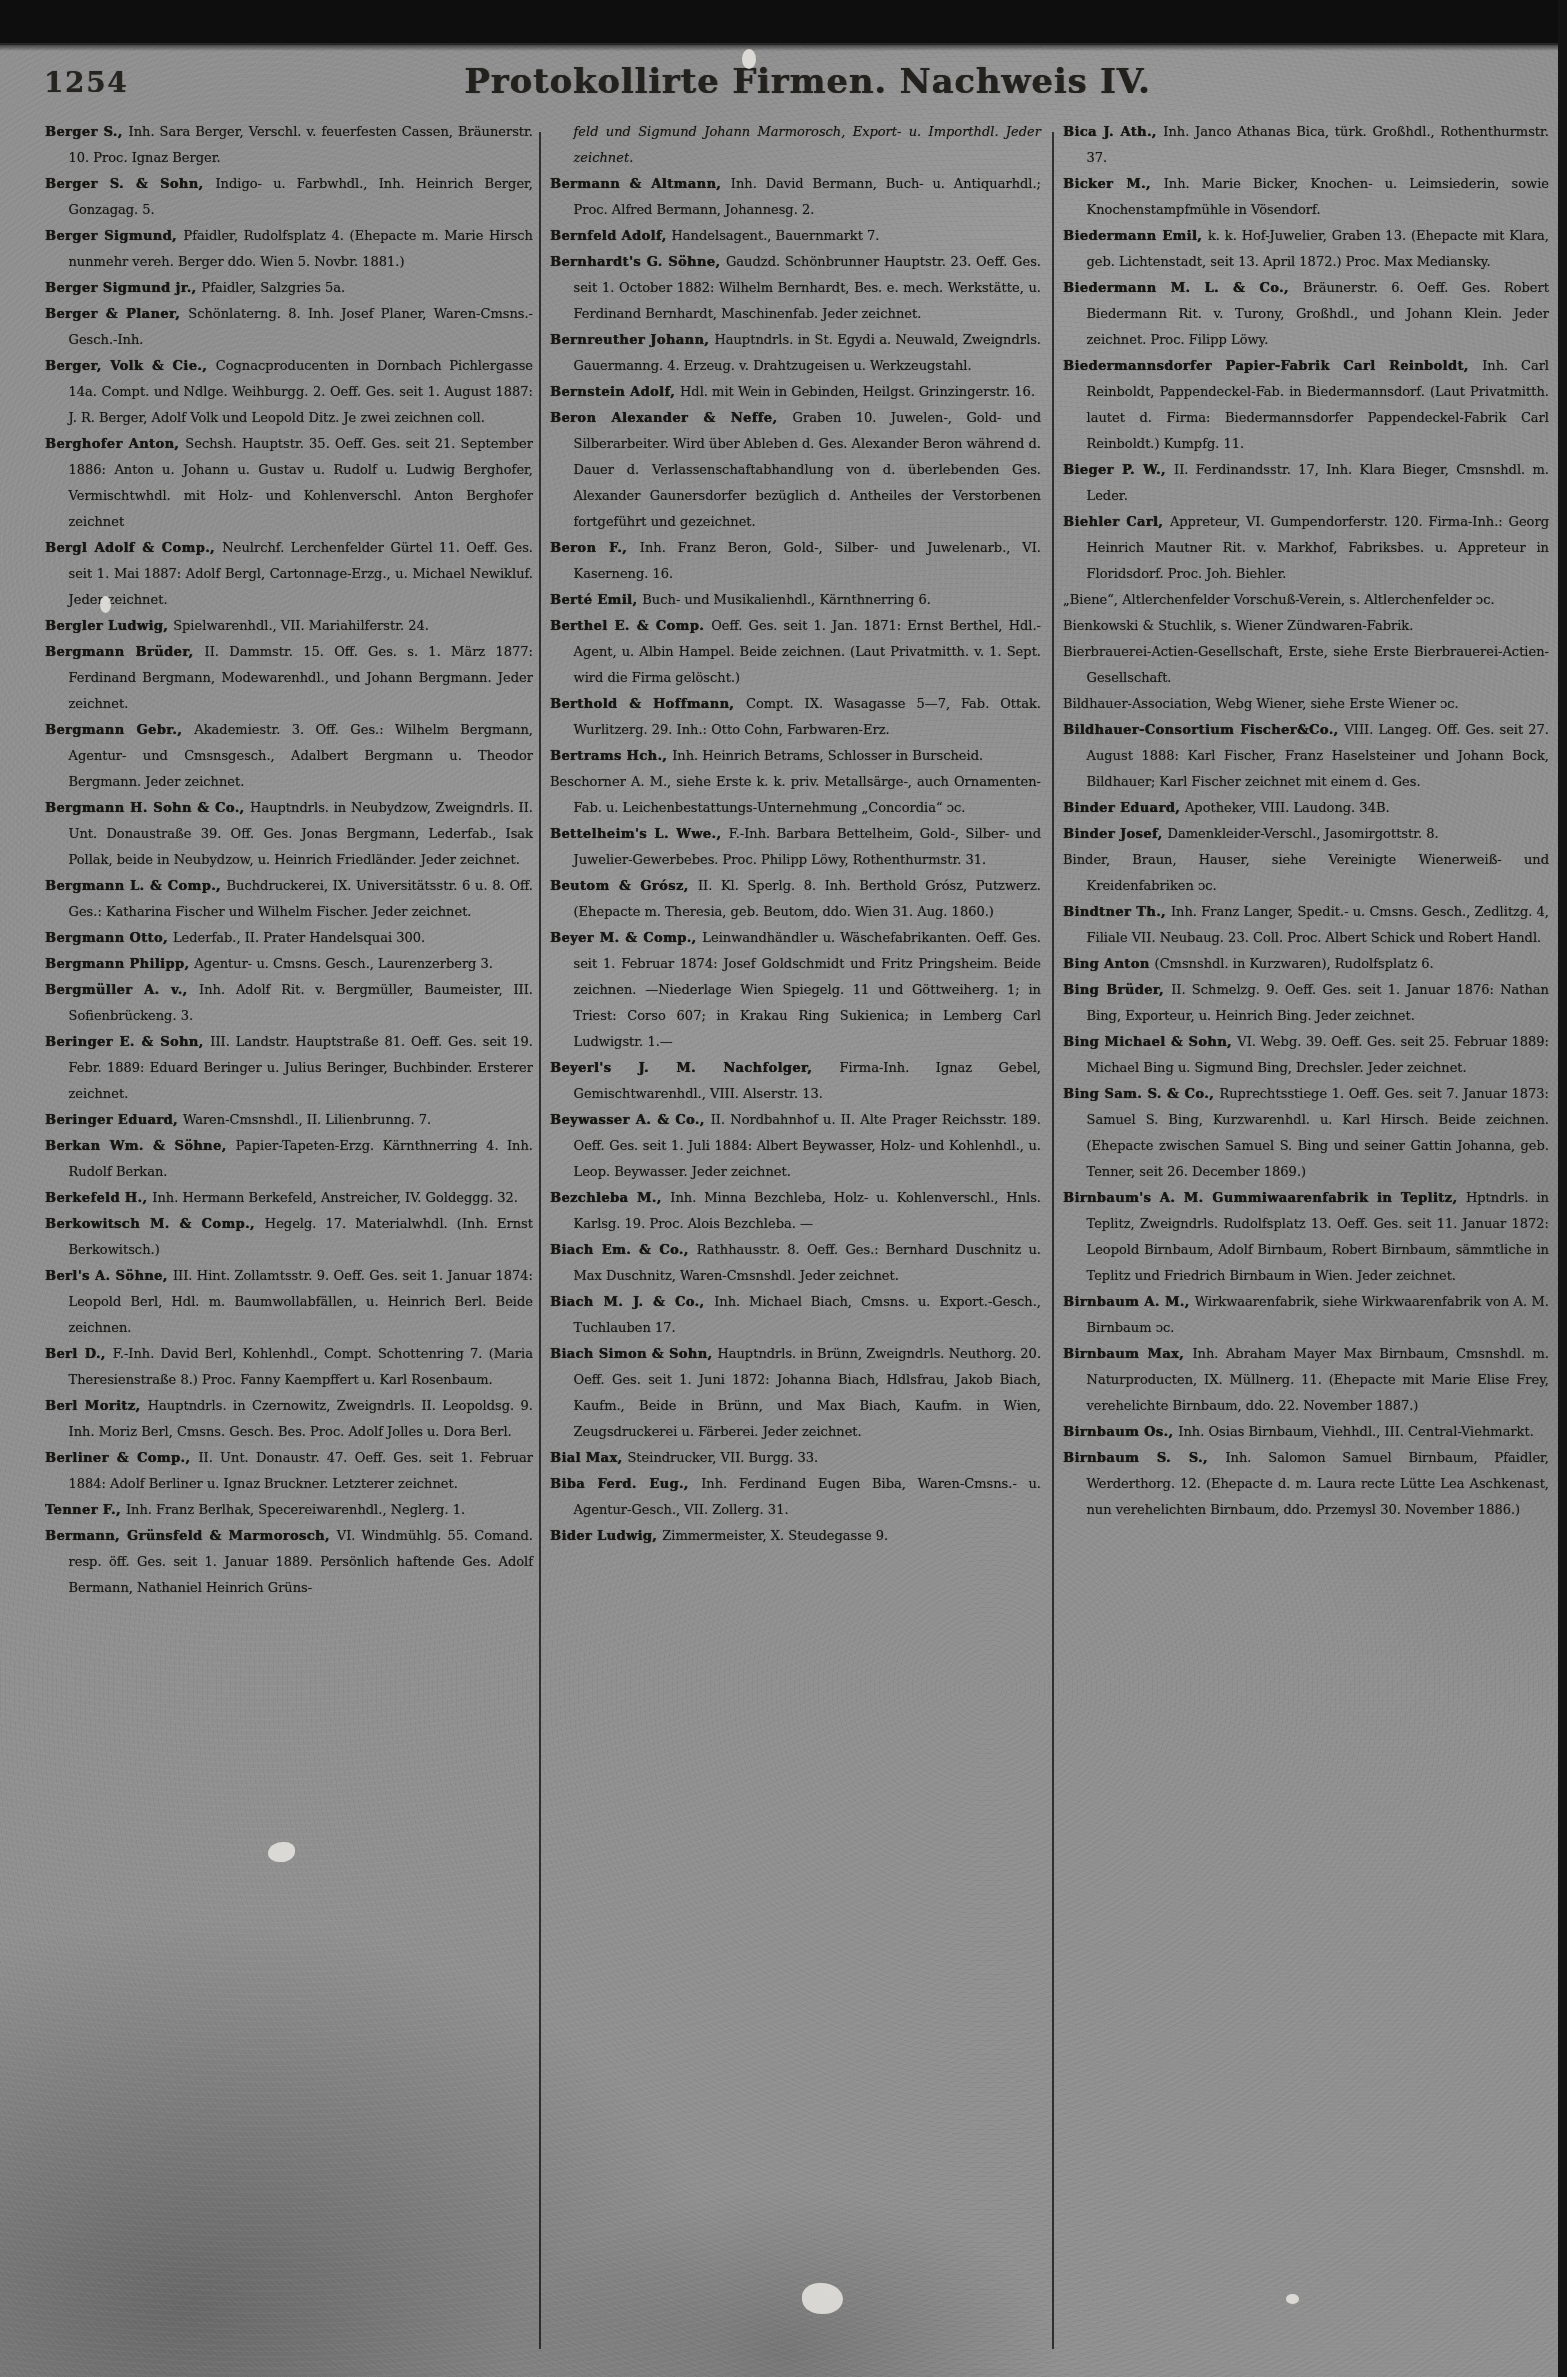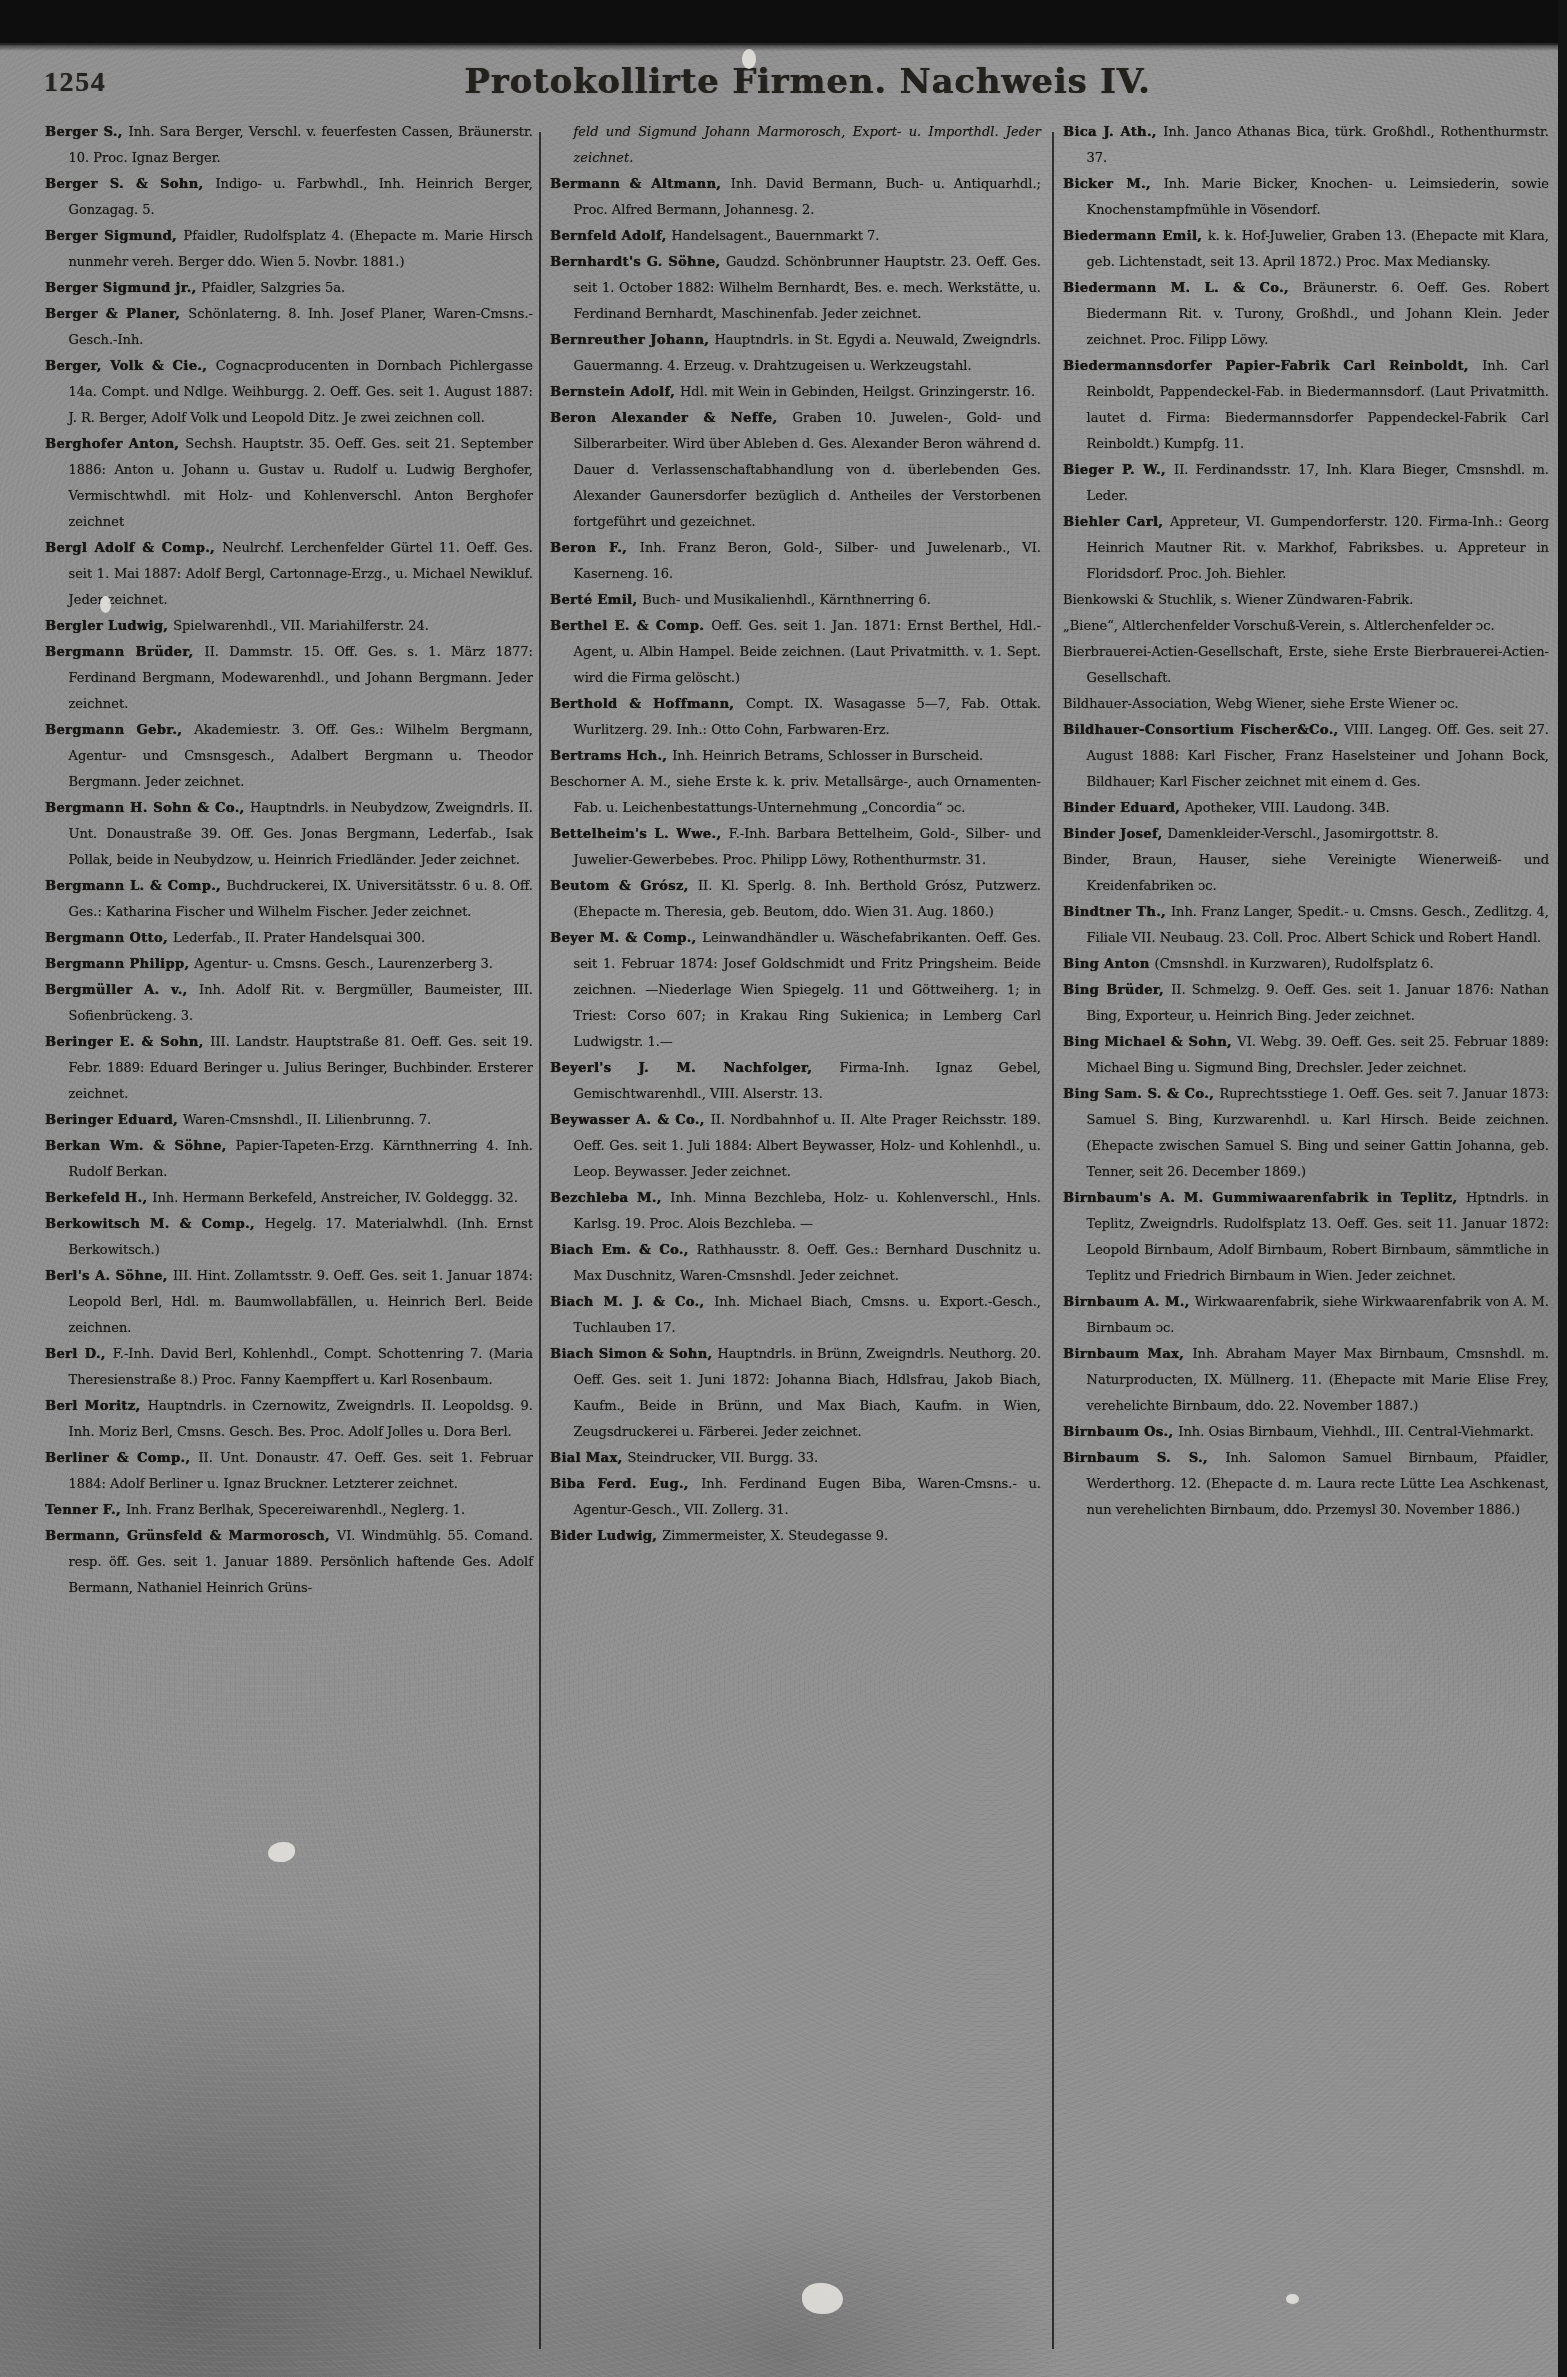--- a/index.html
+++ b/index.html
@@ -26,21 +26,20 @@
       repeating-radial-gradient(circle at 88% 37%, rgba(255,255,255,0.03) 0 0.8px, transparent 0.8px 3.9px);
   }
   .top-band{position:absolute;left:0;top:0;width:1568px;height:45px;background:#0e0e0e;}
   .top-band:after{content:"";position:absolute;left:0;top:43px;width:100%;height:7.8px;
     background:linear-gradient(#2a2a2a,transparent);}
   .right-band{position:absolute;right:0;top:0;width:10.2px;height:2377px;background:#141414;}
   .page-number{
     position:absolute;left:44px;top:66px;
     font-size:28px;font-weight:700;letter-spacing:1.6px;color:#262420;
     text-shadow:0 0 0.8px rgba(30,28,24,.7);
-    font-family:Liberation Serif, serif;
   }
   .page-title{
     position:absolute;left:0;top:61px;width:1615px;text-align:center;
     font-size:34px;font-weight:700;letter-spacing:0.8px;color:#23211d;
     text-shadow:0 0 0.8px rgba(30,28,24,.8), 0.8px 0 0 rgba(30,28,24,.35);
   }
   .vrule{position:absolute;top:132px;width:2.4px;height:2217px;background:rgba(25,24,22,.82);}
   .vrule.r1{left:539px;}
   .vrule.r2{left:1052px;}
   .col{
@@ -131,22 +130,22 @@
       <p class="entry"><span class="lead">Bider Ludwig, </span>Zimmermeister, X. Steudegasse 9.</p>
     </div>
   <div class="col c3">
       <p class="entry"><span class="lead">Bica J. Ath., </span>Inh. Janco Athanas Bica, türk. Großhdl., Rothenthurmstr. 37.</p>
       <p class="entry"><span class="lead">Bicker M., </span>Inh. Marie Bicker, Knochen- u. Leimsiederin, sowie Knochenstampfmühle in Vösendorf.</p>
       <p class="entry"><span class="lead">Biedermann Emil, </span>k. k. Hof-Juwelier, Graben 13. (Ehepacte mit Klara, geb. Lichtenstadt, seit 13. April 1872.) Proc. Max Mediansky.</p>
       <p class="entry"><span class="lead">Biedermann M. L. &amp; Co., </span>Bräunerstr. 6. Oeff. Ges. Robert Biedermann Rit. v. Turony, Großhdl., und Johann Klein. Jeder zeichnet. Proc. Filipp Löwy.</p>
       <p class="entry"><span class="lead">Biedermannsdorfer Papier-Fabrik Carl Reinboldt, </span>Inh. Carl Reinboldt, Pappendeckel-Fab. in Biedermannsdorf. (Laut Privatmitth. lautet d. Firma: Biedermannsdorfer Pappendeckel-Fabrik Carl Reinboldt.) Kumpfg. 11.</p>
       <p class="entry"><span class="lead">Bieger P. W., </span>II. Ferdinandsstr. 17, Inh. Klara Bieger, Cmsnshdl. m. Leder.</p>
       <p class="entry"><span class="lead">Biehler Carl, </span>Appreteur, VI. Gumpendorferstr. 120. Firma-Inh.: Georg Heinrich Mautner Rit. v. Markhof, Fabriksbes. u. Appreteur in Floridsdorf. Proc. Joh. Biehler.</p>
+      <p class="entry"><span class="lead plain">„Biene“, </span>Altlerchenfelder Vorschuß-Verein, s. Altlerchenfelder ↄc.</p>
       <p class="entry"><span class="lead plain">Bienkowski &amp; Stuchlik, </span>s. Wiener Zündwaren-Fabrik.</p>
-      <p class="entry"><span class="lead plain">„Biene“, </span>Altlerchenfelder Vorschuß-Verein, s. Altlerchenfelder ↄc.</p>
       <p class="entry"><span class="lead plain">Bierbrauerei-Actien-Gesellschaft, Erste, </span>siehe Erste Bierbrauerei-Actien-Gesellschaft.</p>
       <p class="entry"><span class="lead plain">Bildhauer-Association, Webg Wiener, </span>siehe Erste Wiener ↄc.</p>
       <p class="entry"><span class="lead">Bildhauer-Consortium Fischer&amp;Co., </span>VIII. Langeg. Off. Ges. seit 27. August 1888: Karl Fischer, Franz Haselsteiner und Johann Bock, Bildhauer; Karl Fischer zeichnet mit einem d. Ges.</p>
       <p class="entry"><span class="lead">Binder Eduard, </span>Apotheker, VIII. Laudong. 34B.</p>
       <p class="entry"><span class="lead">Binder Josef, </span>Damenkleider-Verschl., Jasomirgottstr. 8.</p>
       <p class="entry"><span class="lead plain">Binder, Braun, Hauser, </span>siehe Vereinigte Wienerweiß- und Kreidenfabriken ↄc.</p>
       <p class="entry"><span class="lead">Bindtner Th., </span>Inh. Franz Langer, Spedit.- u. Cmsns. Gesch., Zedlitzg. 4, Filiale VII. Neubaug. 23. Coll. Proc. Albert Schick und Robert Handl.</p>
       <p class="entry"><span class="lead">Bing Anton </span>(Cmsnshdl. in Kurzwaren), Rudolfsplatz 6.</p>
       <p class="entry"><span class="lead">Bing Brüder, </span>II. Schmelzg. 9. Oeff. Ges. seit 1. Januar 1876: Nathan Bing, Exporteur, u. Heinrich Bing. Jeder zeichnet.</p>
       <p class="entry"><span class="lead">Bing Michael &amp; Sohn, </span>VI. Webg. 39. Oeff. Ges. seit 25. Februar 1889: Michael Bing u. Sigmund Bing, Drechsler. Jeder zeichnet.</p>

